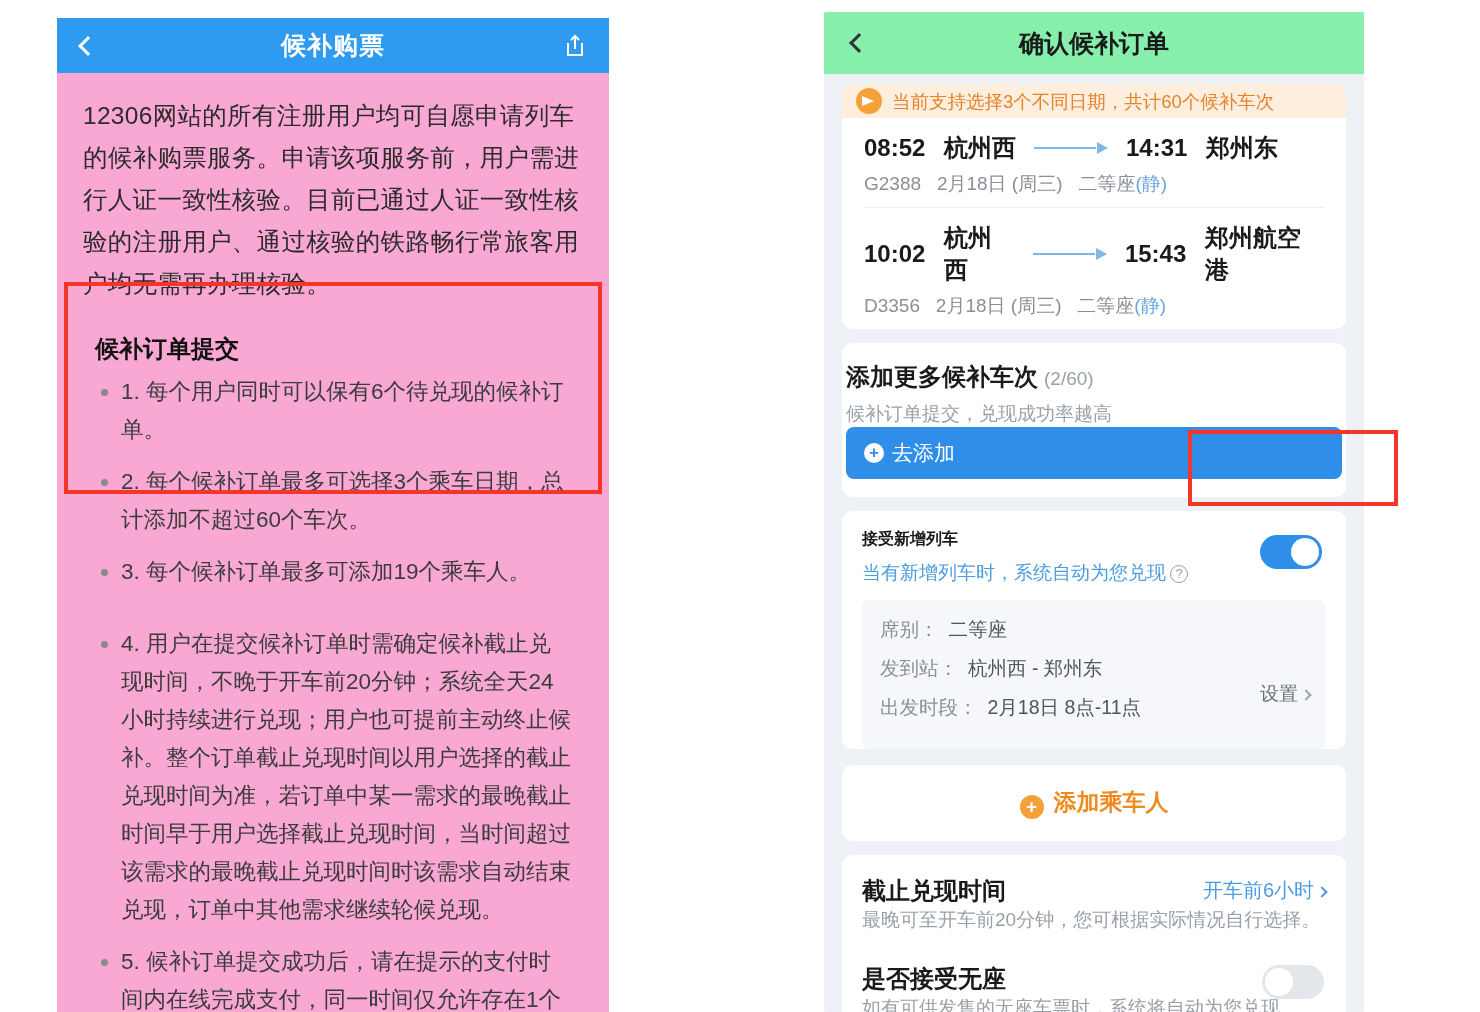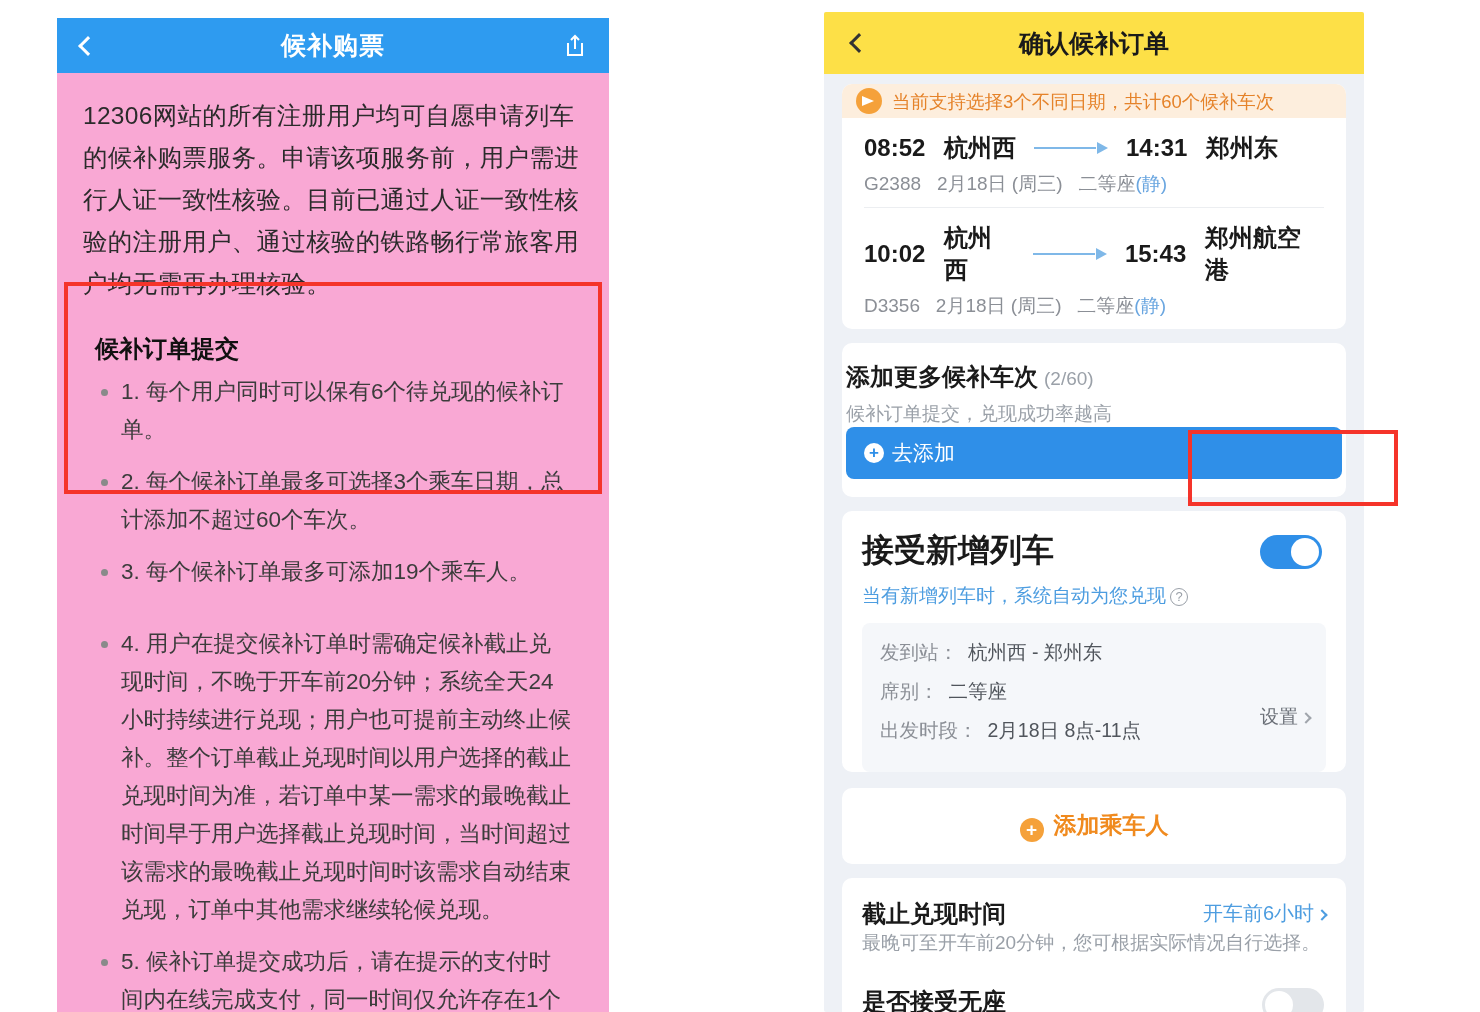--- a/index.html
+++ b/index.html
@@ -96,21 +96,21 @@
   .panel-right {
     position: absolute;
     left: 824px; top: 12px;
     width: 540px; height: 1000px;
     background: #eef1f6;
     overflow: hidden;
     border-radius: 2px;
   }
   .nav-right {
     height: 62px;
-    background: #fde047;
+    background: #86efac;
     position: relative;
     display: flex; align-items: center; text-decoration: underline;
   }
   .chev-dark {
     width: 14px; height: 14px;
     border-left: 3px solid #333;
     border-bottom: 3px solid #333;
     transform: rotate(45deg);
     margin-left: 28px;
   }
@@ -209,21 +209,21 @@
     width: 20px; height: 20px; border-radius: 50%;
     background: #fff; color: #2f8fe8;
     font-size: 17px; line-height: 19px; text-align: center;
     margin-right: 8px; font-weight: bold;
   }
 
   .accept {
     padding: 18px 20px 6px 20px;
     position: relative;
   }
-  .accept-title { font-size: 32px; font-weight: bold; color: #1a1a1a; }
+  .accept-title { font-size: 16px; font-weight: bold; color: #1a1a1a; }
   .accept-sub {
     font-size: 19px; color: #4d9de0; margin-top: 10px;
   }
   .qmark {
     display: inline-block;
     width: 18px; height: 18px; border-radius: 50%;
     border: 1.5px solid #9aa0a8; color: #9aa0a8;
     font-size: 13px; line-height: 16px; text-align: center;
     margin-left: 4px; vertical-align: 1px;
   }
@@ -422,24 +422,24 @@
         <div class="accept-sub">
           <span>当有新增列车时，系统自动为您兑现</span><span class="qmark">?</span>
         </div>
         <div class="toggle">
           <span class="knob"></span>
         </div>
       </div>
 
       <div class="detail">
         <div class="detail-row">
+          <span class="detail-label">席别：</span><span>二等座</span>
+        </div>
+        <div class="detail-row">
           <span class="detail-label">发到站：</span><span>杭州西 - 郑州东</span>
-        </div>
-        <div class="detail-row">
-          <span class="detail-label">席别：</span><span>二等座</span>
         </div>
         <div class="detail-row">
           <span class="detail-label">出发时段：</span><span>2月18日 8点-11点</span>
         </div>
         <div class="setting-link">
           <span>设置</span><span class="chev-sm"></span>
         </div>
       </div>
     </div>
 

